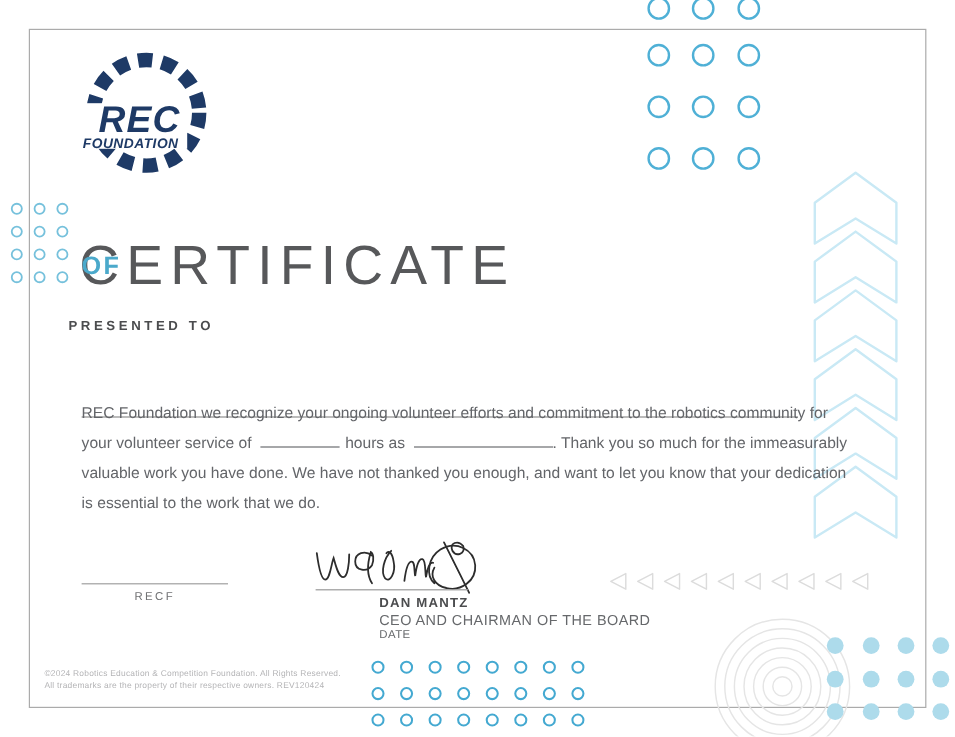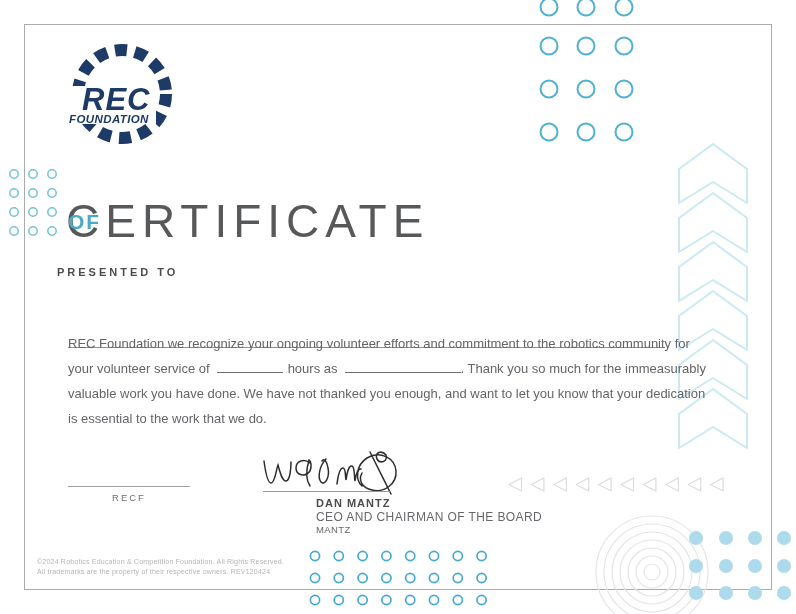--- a/index.html
+++ b/index.html
@@ -179,21 +179,21 @@
       <path d="M82,40 C83,32 85,24 88,24 C91,24 90,32 91,36 C92,28 94,21 97,22 C100,23 99,32 100,37 C101,30 103,24 106,25"></path>
       <path d="M107,42 C100,36 101,21 112,14 C125,6 140,14 141,27 C142,40 129,49 117,46 C107,44 103,36 107,29"></path>
       <path d="M115,8 C120,18 129,36 136,50"></path>
       <path d="M131,11 C127,6 119,8 122,15 C125,20 133,18 131,11"></path>
     </g>
   </svg>
   <div class="txt" id="sig-line"></div>
   <div class="txt" id="sig-block">
     <div id="sig-name">DAN MANTZ</div>
     <div id="sig-title">CEO AND CHAIRMAN OF THE BOARD</div>
-    <div id="sig-org">MANTZ</div>
+    <div id="sig-org">DATE</div>
   </div>
 
   <div class="txt" id="footer">
     <div>©2024 Robotics Education &amp; Competition Foundation. All Rights Reserved.</div>
     <div>All trademarks are the property of their respective owners. REV120424</div>
   </div>
 
 </div>
 
 </body></html>

